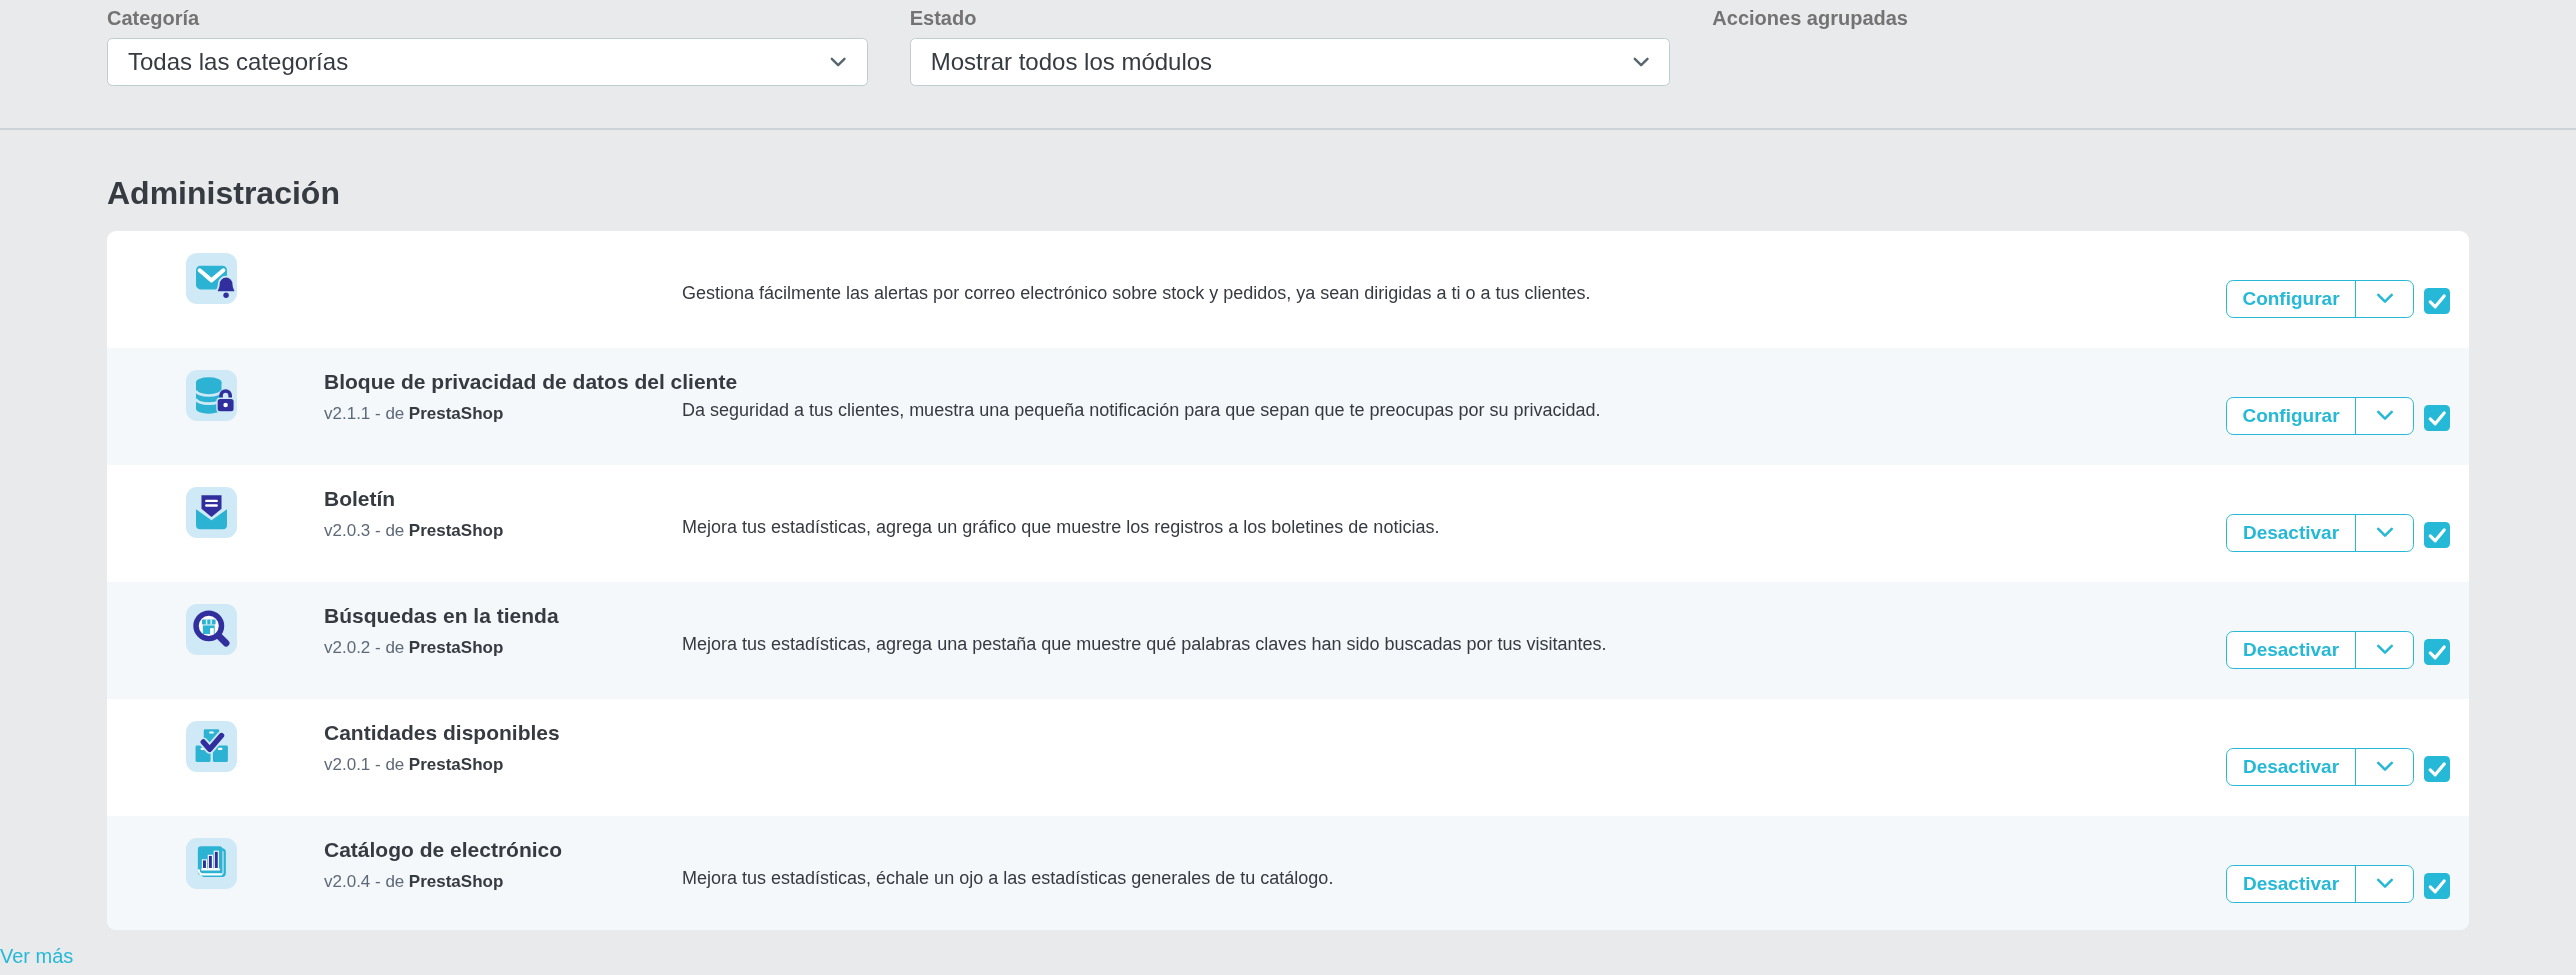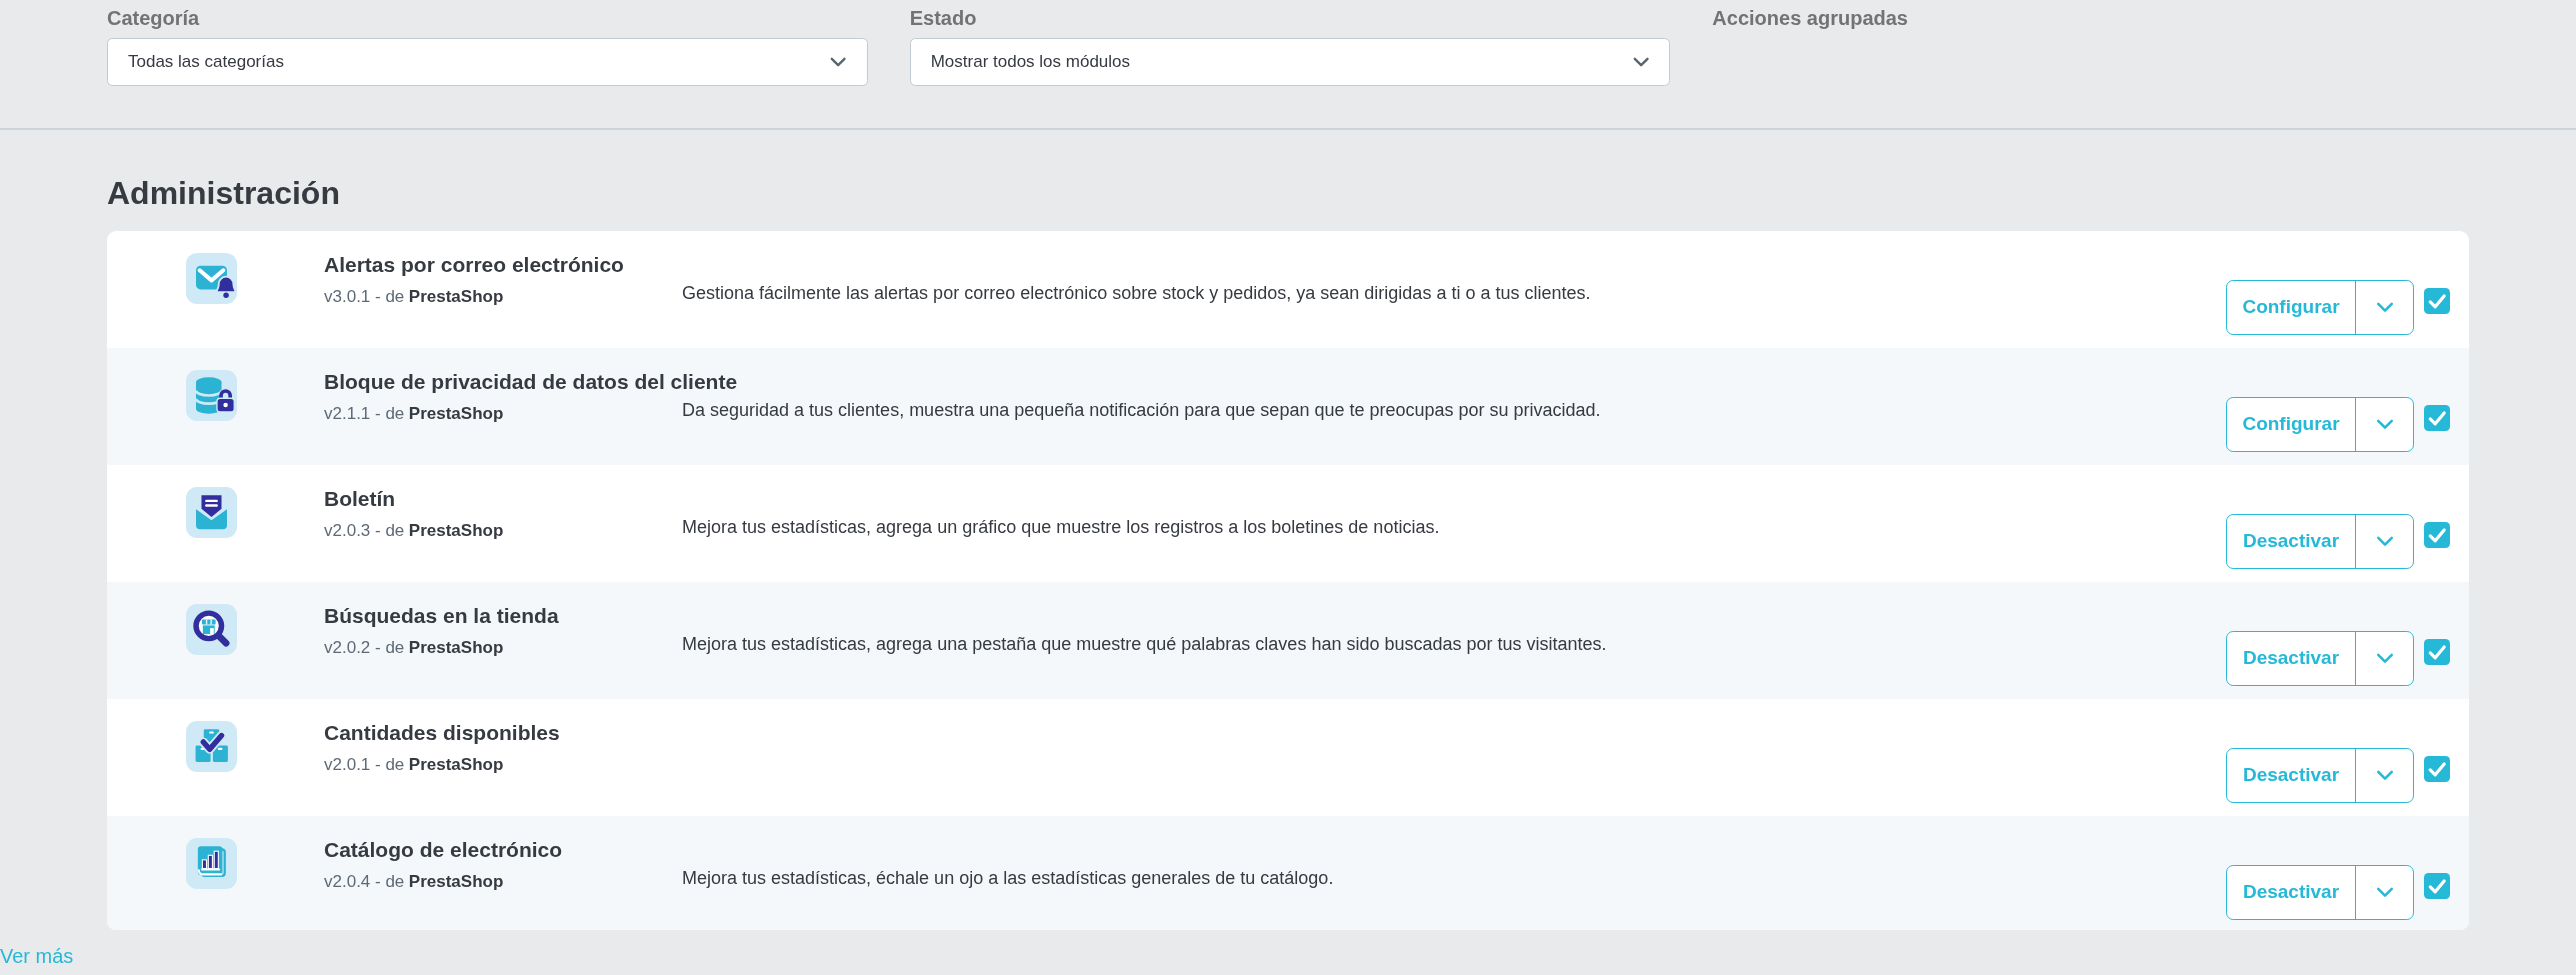--- a/index.html
+++ b/index.html
@@ -10,21 +10,21 @@
     font-family: "Liberation Sans", "DejaVu Sans", sans-serif;
     color: #363a41;
   }
   
   .filters { display: flex; gap: 42px; padding: 7.2px 103px 0 107px; }
   .filter { flex: 1; min-width: 0; }
   .filter-label { font-size: 20px; font-weight: 700; color: #737373; margin-bottom: 8px; }
   .select {
     height: 48px; background: #ffffff; border: 0.9px solid #bfcdd2; border-radius: 5.4px;
     display: flex; align-items: center; justify-content: space-between;
-    padding: 0 20px; font-size: 17px; color: #363a41; cursor: pointer;
+    padding: 0 20px; font-size: 24px; color: #363a41; cursor: pointer;
   }
   .select .chev { display: flex; align-items: center; }
   .divider { height: 1.8px; background: #ccd4d9; margin-top: 42px; }
   
   .section-title { margin: 45px 0 0 107px; font-size: 32px; font-weight: 700; color: #363a41; }
   .card {
     margin: 19px 107px 0 107px; height: 699px;
     background: #ffffff; border-radius: 9px; overflow: hidden; position: relative;
   }
   .row { height: 117px; position: relative; }
@@ -37,21 +37,21 @@
   .mod-info { position: absolute; left: 217px; top: 20px; }
   .mod-title { font-size: 21px; font-weight: 700; line-height: 27px; color: #363a41; white-space: nowrap; }
   .mod-version { margin-top: 8.1px; font-size: 17px; line-height: 22px; color: #5e6977; white-space: nowrap; }
   .mod-version .author { color: #363a41; font-weight: 700; margin-left: 4.5px; }
   .mod-desc {
     position: absolute; left: 575px; top: 51px; right: 271px;
     font-size: 18px; line-height: 23.5px; color: #363a41;
     white-space: nowrap; overflow: hidden;
   }
   .split-btn {
-    position: absolute; right: 55px; top: 49px; width: 188px; height: 55px;
+    position: absolute; right: 55px; top: 49px; width: 188px; height: 38px;
     border: 1.8px solid #25b9d7; border-radius: 7.2px; background: #ffffff;
     display: flex; overflow: hidden;
   }
   .split-main {
     flex: 1; display: flex; align-items: center; justify-content: center;
     font-size: 19px; font-weight: 600; color: #25b9d7; cursor: pointer;
     border-right: 1.8px solid #25b9d7;
   }
   .split-caret { width: 57px; display: flex; align-items: center; justify-content: center; cursor: pointer; }
   .checkbox {
@@ -102,26 +102,20 @@
 
   <div class="row">
     <div class="mod-icon">
       <svg width="51" height="51" viewBox="0 0 56 56">
         <rect x="11" y="14" width="34" height="26" rx="5" fill="#2cb2d3"></rect>
         <path d="M15 19 L28 30 L41 19" stroke="#ffffff" stroke-width="4.5" fill="none" stroke-linejoin="round" stroke-linecap="round"></path>
         <path d="M44 26 a8 8 0 0 1 8 8 c0 5 2.5 6.5 2.5 9 H33.5 c0 -2.5 2.5 -4 2.5 -9 a8 8 0 0 1 8 -8 z" fill="#312e9d" stroke="#cfeaf6" stroke-width="2"></path>
         <circle cx="44" cy="46.5" r="3" fill="#312e9d"></circle>
       </svg>
     </div>
-    <div class="mod-info">
-      <div class="mod-title">Alertas por correo electrónico</div>
-      <div class="mod-version">
-        <span>v3.0.1 - de</span><span class="author">PrestaShop</span>
-      </div>
-    </div>
     <div class="mod-desc">Gestiona fácilmente las alertas por correo electrónico sobre stock y pedidos, ya sean dirigidas a ti o a tus clientes.</div>
     <div class="split-btn">
       <div class="split-main">Configurar</div>
       <div class="split-caret">
         <svg width="18" height="11" viewBox="0 0 20 12">
             <path d="M2.5 2 L10 9.5 L17.5 2" stroke="#25b9d7" stroke-width="2.8" fill="none" stroke-linecap="round" stroke-linejoin="round"></path>
           </svg>
       </div>
     </div>
     <div class="checkbox">

